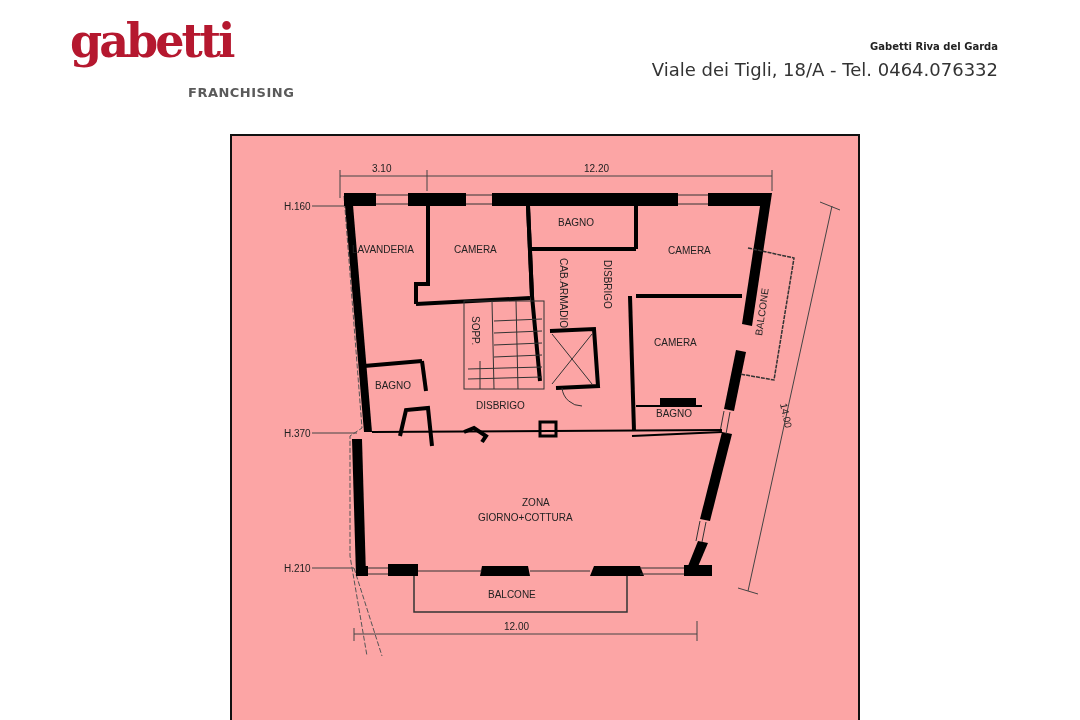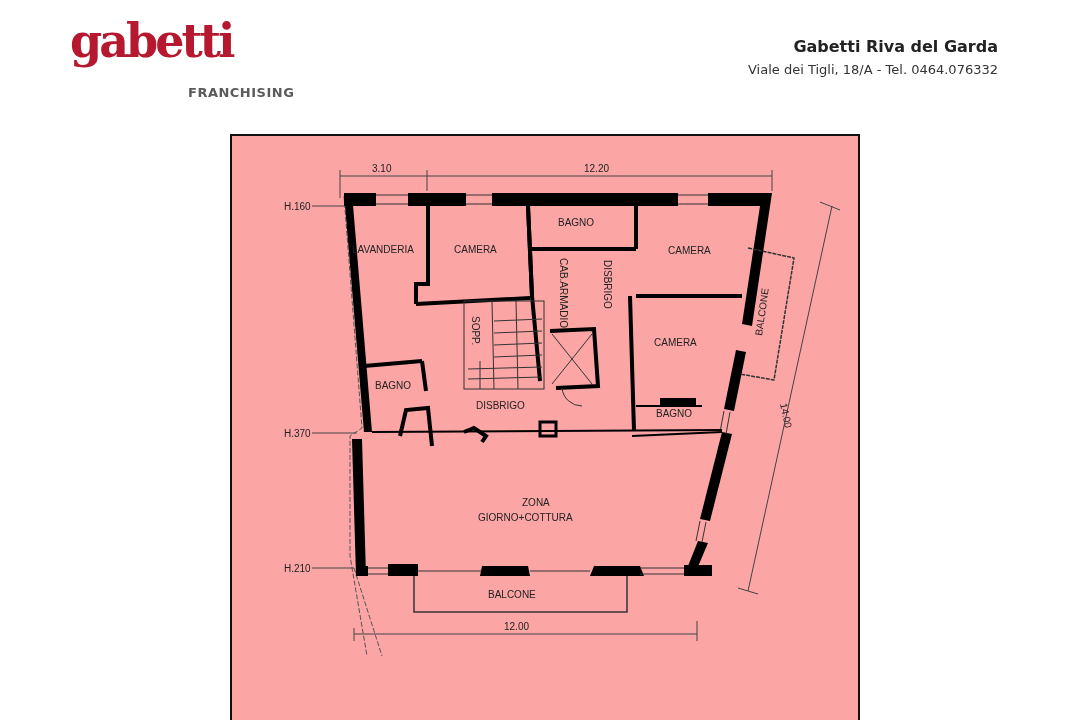--- a/index.html
+++ b/index.html
@@ -1,22 +1,22 @@
 <!DOCTYPE html>
 <html><head>
   <meta charset="utf-8">
   <style>
     html, body { margin: 0; padding: 0; background: #ffffff; }
     body { width: 1080px; height: 720px; position: relative; overflow: hidden; font-family: "DejaVu Sans", sans-serif; }
     .logo { position: absolute; left: 70px; top: 28px; width: 220px; height: 90px; }
     .logo-word { position: absolute; left: 0; top: -10px; font-family: "DejaVu Serif", serif; font-weight: bold; font-size: 46px; letter-spacing: -3px; color: #b5182f; line-height: 1; }
     .logo-sub { position: absolute; left: 118px; top: 57px; font-family: "DejaVu Sans", sans-serif; font-size: 13px; letter-spacing: 0.5px; color: #5a5a5a; font-weight: bold; }
     .contact { position: absolute; right: 82px; top: 36px; text-align: right; color: #222; }
-    .contact .name { font-family: "DejaVu Sans", sans-serif; font-weight: bold; font-size: 16px; line-height: 22px; }
-    .contact .line { font-family: "DejaVu Sans", sans-serif; font-size: 13px; line-height: 24px; color: #333; }
+    .contact .name { font-family: "DejaVu Sans", sans-serif; font-weight: bold; font-size: 10px; line-height: 22px; }
+    .contact .line { font-family: "DejaVu Sans", sans-serif; font-size: 18px; line-height: 24px; color: #333; }
     .frame { position: absolute; left: 230px; top: 134px; width: 630px; height: 592px; border: 2px solid #111; box-sizing: border-box; background: #fca5a5; }
     .plan { position: absolute; left: 0; top: 0; width: 630px; height: 550px; }
     .plan text { font-family: "Liberation Sans", sans-serif; fill: #222; }
   </style>
 </head>
 <body>
 
 <div class="logo">
   <div class="logo-word">gabetti</div>
   <div class="logo-sub">FRANCHISING</div>

